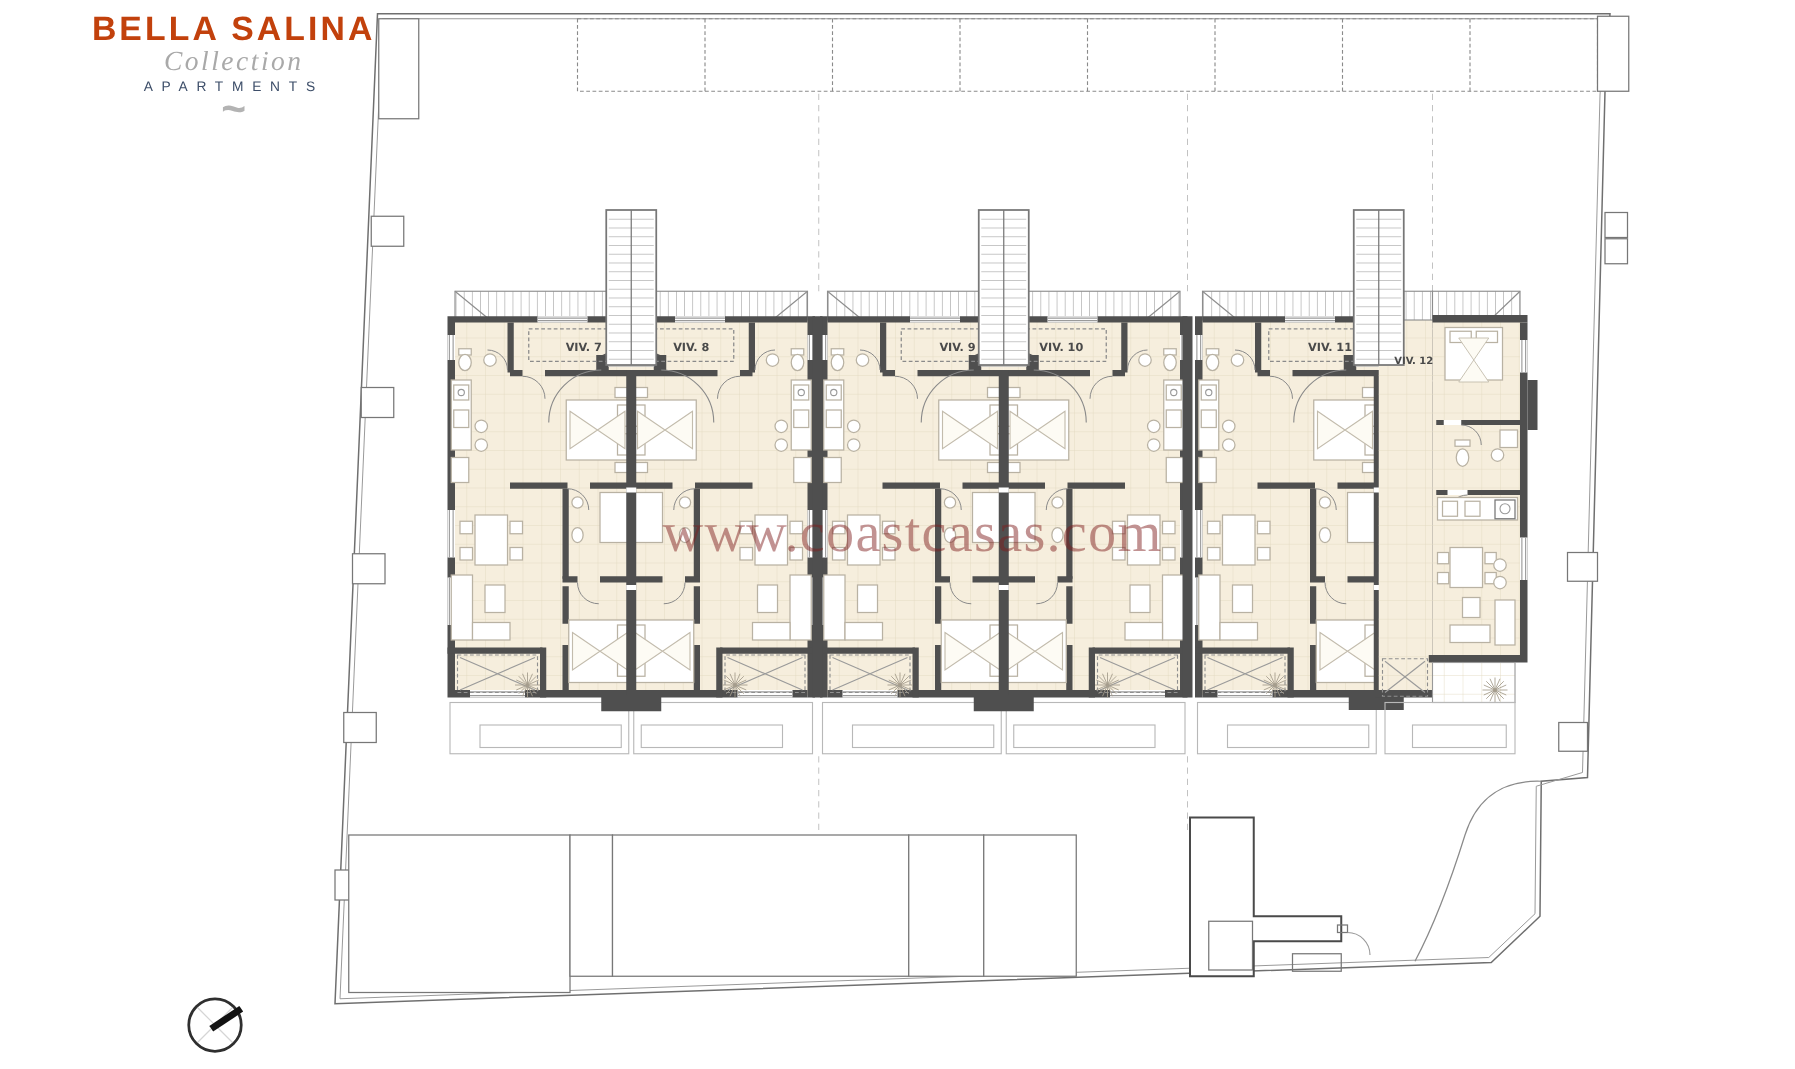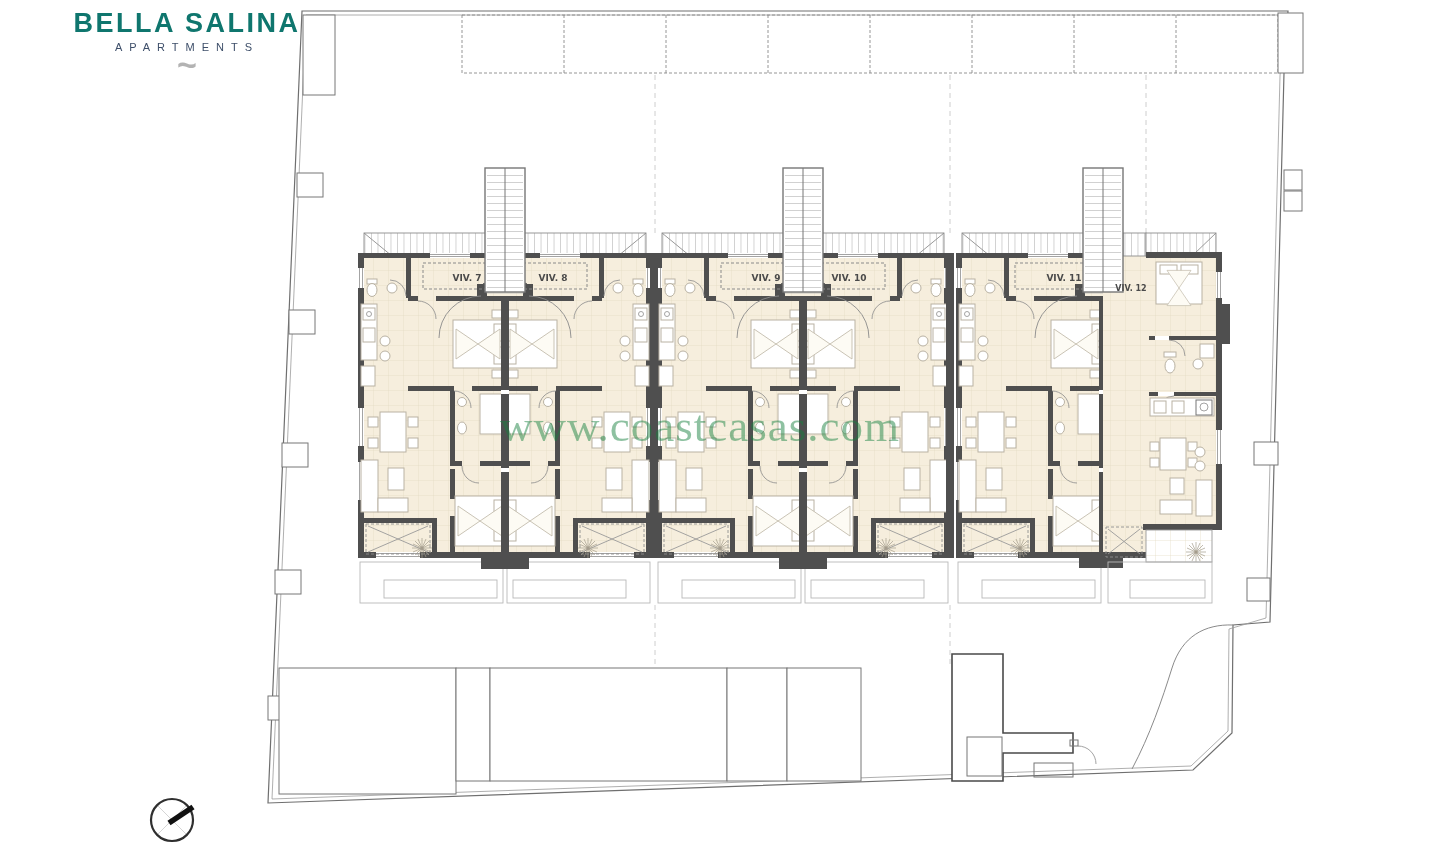--- a/index.html
+++ b/index.html
@@ -1,41 +1,42 @@
 <!DOCTYPE html>
 <html><head>
 <meta charset="utf-8">
 <style>
   html,body{margin:0;padding:0;background:#fff;}
   #canvas{position:relative;width:1436px;height:855px;background:#fff;overflow:hidden;
           font-family:"Liberation Sans",sans-serif;}
   
   .logo{position:absolute;left:68px;top:8px;width:238px;text-align:center;}
-  .logo-title{font-size:27px;font-weight:600;letter-spacing:2.5px;color:#0f766e;}
+  .logo-title{font-size:27px;font-weight:600;letter-spacing:2.5px;color:#c2410c;}
   .logo-script{font-family:"Liberation Serif",serif;font-style:italic;font-size:22px;
                letter-spacing:2px;color:#a9a9a9;margin-top:-3px;}
   .logo-tagline{font-size:11px;font-weight:400;letter-spacing:7px;color:#3d4e69;margin-top:2px;}
   .logo-mark{font-size:34px;font-weight:700;color:#b3b3b3;line-height:.55;margin-top:2px;}
   
-  .watermark{position:absolute;left:500px;top:400px;width:460px;
+  .watermark{position:absolute;left:500px;top:400px;width:460px;text-align:center;
              font-family:"Liberation Serif",serif;font-size:45px;letter-spacing:1px;
-             color:#15803d;opacity:.48;pointer-events:none;}
+             color:#7f1d1d;opacity:.48;pointer-events:none;}
   svg text{font-family:"DejaVu Sans",sans-serif;}
   .wall{fill:#4f4f4f;}
   .furn{fill:#ffffff;stroke:#b9b2a3;stroke-width:1;}
   .lite{fill:none;stroke:#9a9a9a;stroke-width:.9;}
 </style>
 </head>
 <body>
 
 <div id="canvas">
 
   
   <div class="logo">
     <div class="logo-title">BELLA SALINA</div>
+    <div class="logo-script">Collection</div>
     <div class="logo-tagline">APARTMENTS</div>
     <div class="logo-mark">~</div>
   </div>
 
   <svg width="1436" height="855" viewBox="0 0 1436 855">
     <defs>
       <pattern id="tiles" width="15" height="15" patternUnits="userSpaceOnUse">
         <path d="M15 0 H0 V15" fill="none" stroke="#e3d8c0" stroke-width="0.7"></path>
       </pattern>
       <pattern id="treadsV" width="6.5" height="23" patternUnits="userSpaceOnUse">

